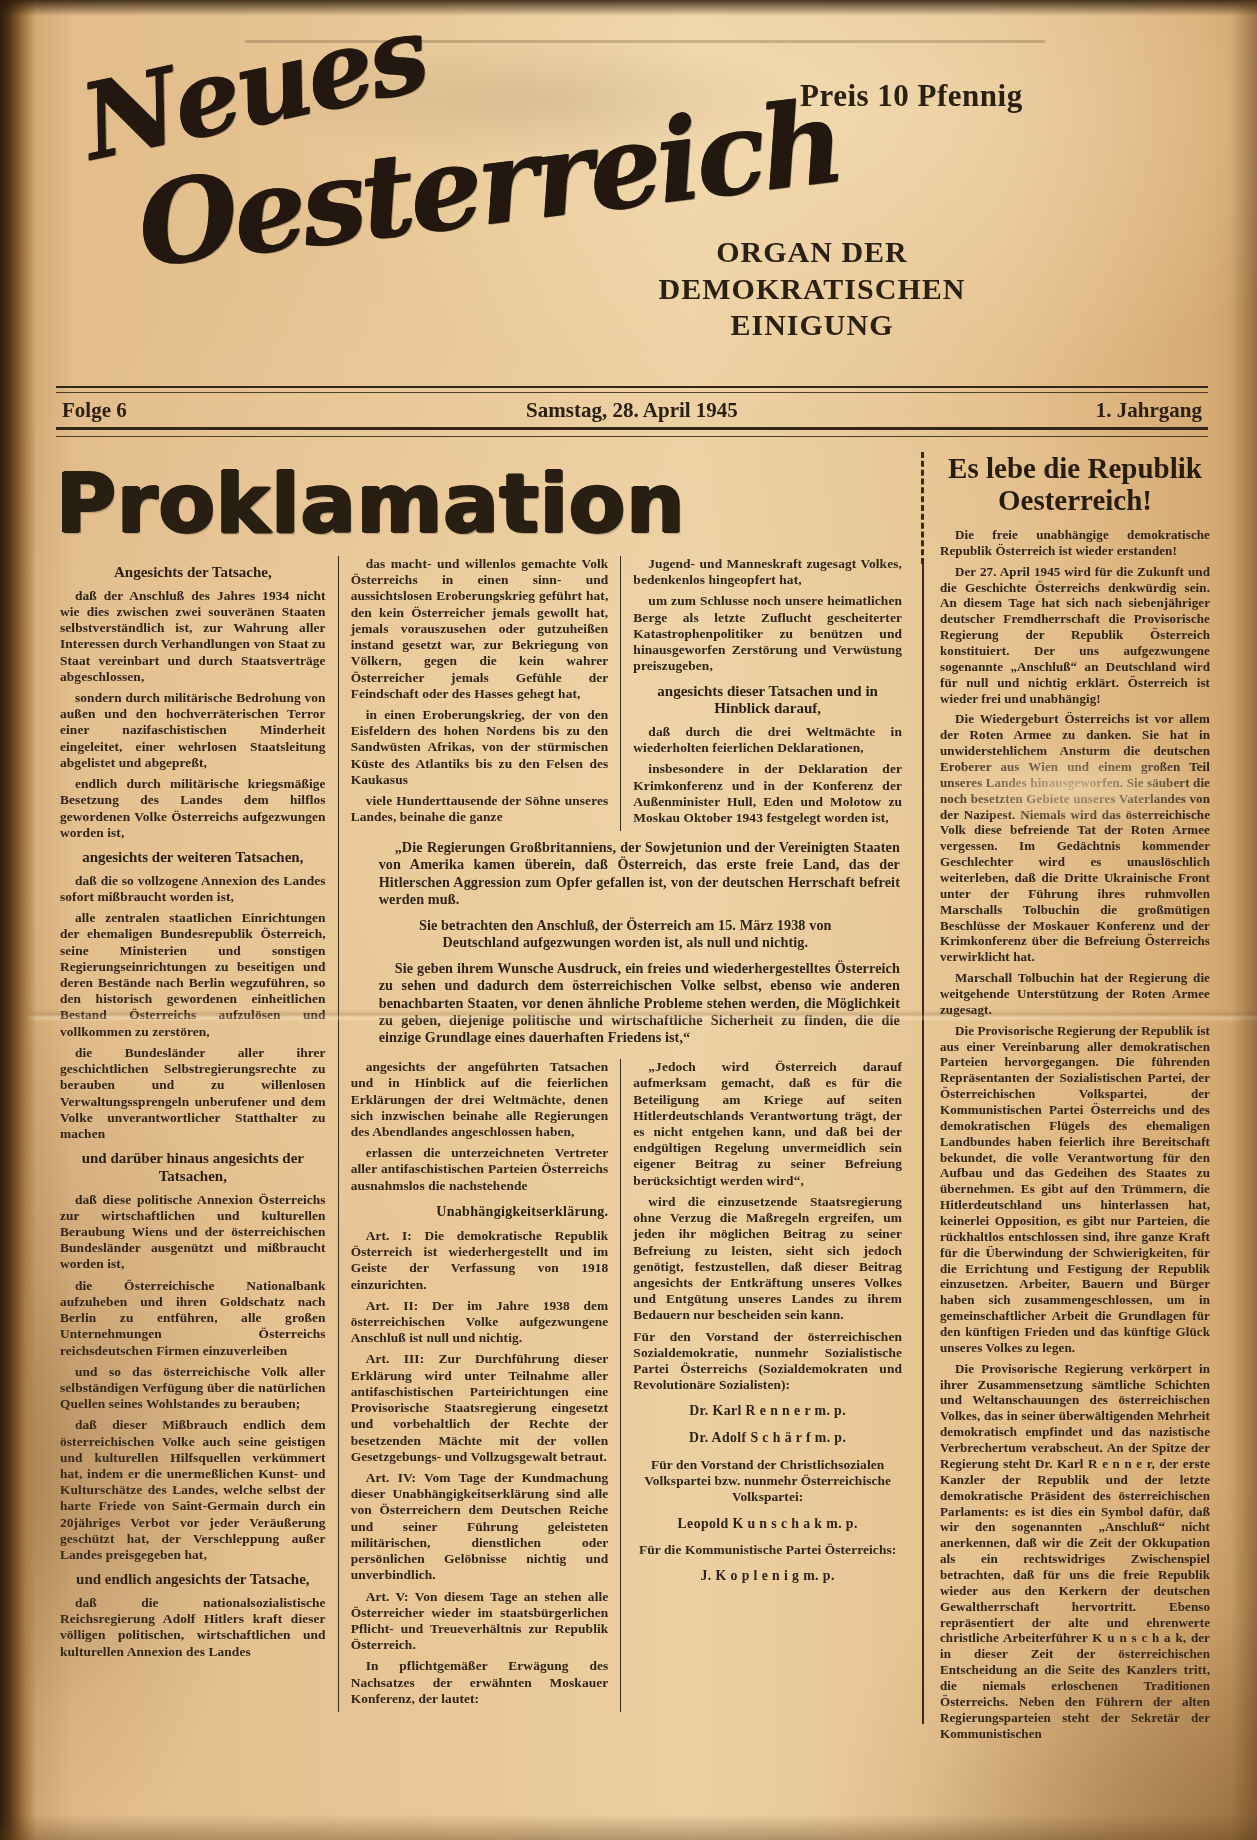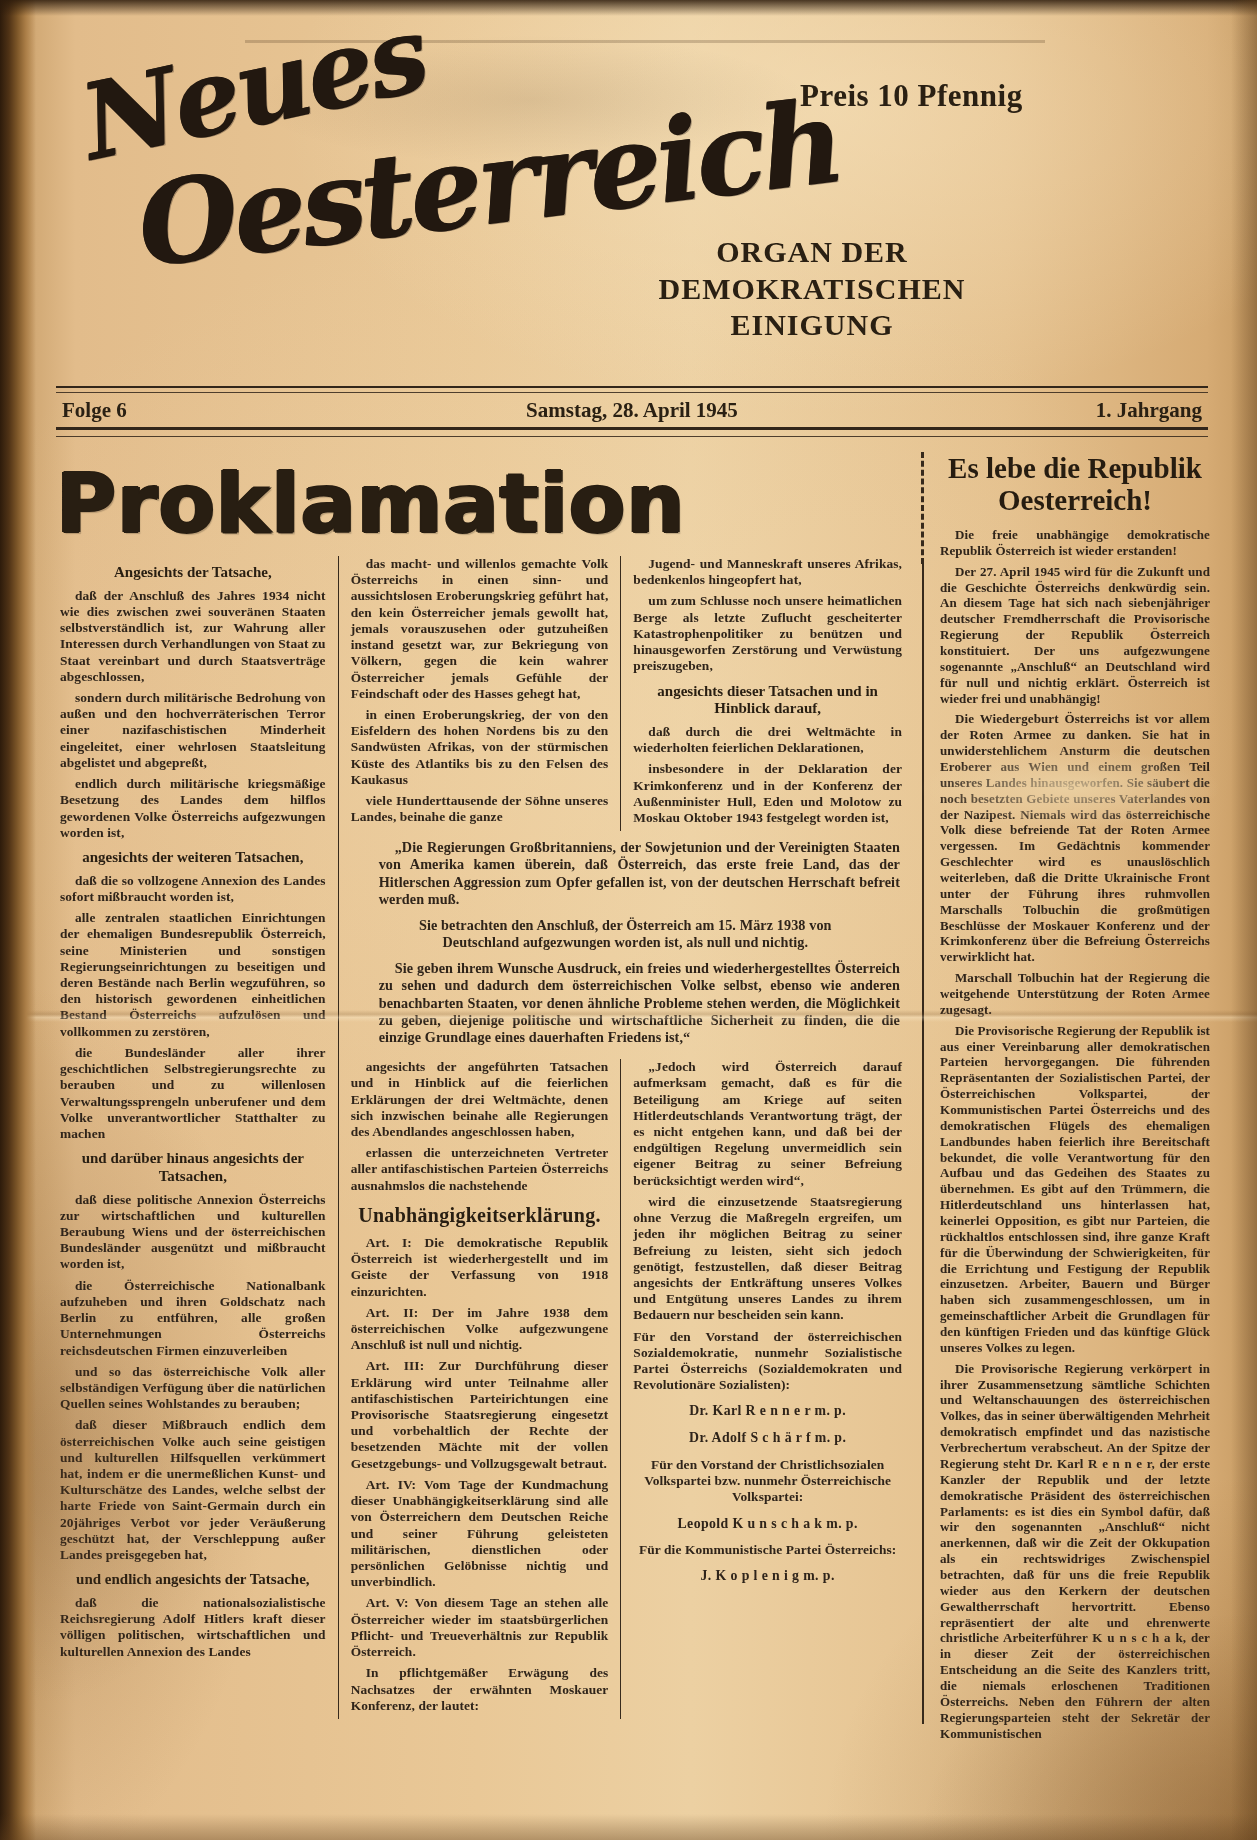--- a/index.html
+++ b/index.html
@@ -71,21 +71,21 @@
   .quotewide{grid-row:2;grid-column:2/4;padding:8px 4px 4px 12px;font-size:14.2px;}
   .col2l{grid-row:3;grid-column:2;border-right:1.5px solid #372a1c;padding:0 12px;}
   .col3l{grid-row:3;grid-column:3;padding:0 2px 0 12px;}
 
   .block-p,.block-pn,.block-pc,.block-pq,.block-pqc,.block-sig{
     margin:0 0 5px;text-align:justify;font-weight:700;font-size:13.4px;line-height:1.21;letter-spacing:.1px;}
   .block-p{text-indent:15px;}
   .block-pn{text-indent:0;}
   .block-pc{text-align:center;text-indent:0;}
   .block-h{font-weight:700;text-align:center;font-size:15px;line-height:1.18;margin:8px 4px 6px;color:#281e12;}
-  .block-h2{font-weight:700;text-align:center;font-size:20px;line-height:1.15;margin:10px 0 8px;letter-spacing:.3px;color:#281e12;}
+  .block-h2{font-weight:700;text-align:right;font-size:14px;line-height:1.15;margin:10px 0 8px;letter-spacing:.3px;color:#281e12;}
   .block-sig{text-align:center;text-indent:0;margin:10px 0;font-size:13.8px;letter-spacing:.4px;}
   .quotewide .block-pq{font-size:14.2px;padding-left:28px;text-indent:16px;margin-bottom:9px;}
   .quotewide .block-pqc{font-size:14.2px;text-align:center;padding:0 34px;margin-bottom:9px;}
 
   
   .col4{position:absolute;left:924px;top:452px;width:286px;box-sizing:border-box;padding:0 0 0 16px;}
   .col4 .block-p{font-size:13px;line-height:1.22;}
   .right-title{font-weight:700;text-align:center;font-size:29px;line-height:1.12;margin:0 0 10px;color:#261c10;}
   .div-c4-dash{position:absolute;left:921px;top:452px;height:112px;border-left:3px dashed #372a1c;}
   .div-c4{position:absolute;left:922px;top:564px;height:1160px;border-left:2px solid #372a1c;}
@@ -135,21 +135,21 @@
         <p class="block-p">daß dieser Mißbrauch endlich dem österreichischen Volke auch seine geistigen und kulturellen Hilfsquellen verkümmert hat, indem er die unermeßlichen Kunst- und Kulturschätze des Landes, welche selbst der harte Friede von Saint-Germain durch ein 20jähriges Verbot vor jeder Veräußerung geschützt hat, der Verschleppung außer Landes preisgegeben hat,</p>
         <div class="block-h">und endlich angesichts der Tatsache,</div>
         <p class="block-p">daß die nationalsozialistische Reichsregierung Adolf Hitlers kraft dieser völligen politischen, wirtschaftlichen und kulturellen Annexion des Landes</p>
       </div>
     <div class="cell col2u">
         <p class="block-p">das macht- und willenlos gemachte Volk Österreichs in einen sinn- und aussichtslosen Eroberungskrieg geführt hat, den kein Österreicher jemals gewollt hat, jemals vorauszusehen oder gutzuheißen instand gesetzt war, zur Bekriegung von Völkern, gegen die kein wahrer Österreicher jemals Gefühle der Feindschaft oder des Hasses gehegt hat,</p>
         <p class="block-p">in einen Eroberungskrieg, der von den Eisfeldern des hohen Nordens bis zu den Sandwüsten Afrikas, von der stürmischen Küste des Atlantiks bis zu den Felsen des Kaukasus</p>
         <p class="block-p">viele Hunderttausende der Söhne unseres Landes, beinahe die ganze</p>
       </div>
     <div class="cell col3u">
-        <p class="block-p">Jugend- und Manneskraft unseres Afrikas, bedenkenlos hingeopfert hat,</p>
+        <p class="block-p">Jugend- und Manneskraft zugesagt Volkes, bedenkenlos hingeopfert hat,</p>
         <p class="block-p">um zum Schlusse noch unsere heimatlichen Berge als letzte Zuflucht gescheiterter Katastrophenpolitiker zu benützen und hinausgeworfen Zerstörung und Verwüstung preiszugeben,</p>
         <div class="block-h">angesichts dieser Tatsachen und in Hinblick darauf,</div>
         <p class="block-p">daß durch die drei Weltmächte in wiederholten feierlichen Deklarationen,</p>
         <p class="block-p">insbesondere in der Deklaration der Krimkonferenz und in der Konferenz der Außenminister Hull, Eden und Molotow zu Moskau Oktober 1943 festgelegt worden ist,</p>
       </div>
     <div class="cell quotewide">
         <p class="block-pq">„Die Regierungen Großbritanniens, der Sowjetunion und der Vereinigten Staaten von Amerika kamen überein, daß Österreich, das erste freie Land, das der Hitlerschen Aggression zum Opfer gefallen ist, von der deutschen Herrschaft befreit werden muß.</p>
         <p class="block-pqc">Sie betrachten den Anschluß, der Österreich am 15. März 1938 von Deutschland aufgezwungen worden ist, als null und nichtig.</p>
         <p class="block-pq">Sie geben ihrem Wunsche Ausdruck, ein freies und wiederhergestelltes Österreich zu sehen und dadurch dem österreichischen Volke selbst, ebenso wie anderen benachbarten Staaten, vor denen ähnliche Probleme stehen werden, die Möglichkeit zu geben, diejenige politische und wirtschaftliche Sicherheit zu finden, die die einzige Grundlage eines dauerhaften Friedens ist,“</p>
       </div>

